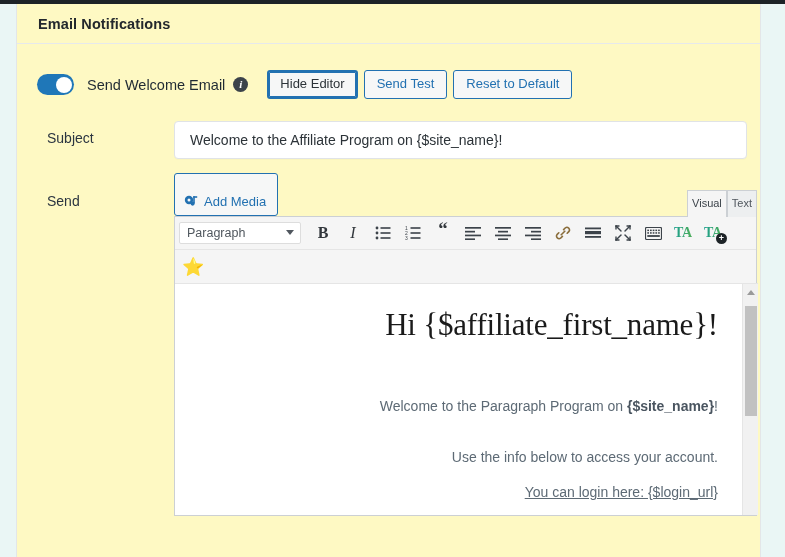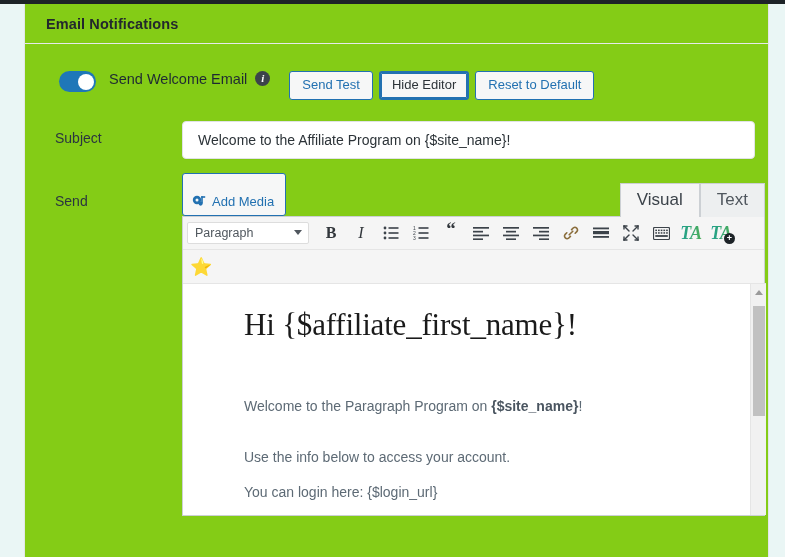--- a/index.html
+++ b/index.html
@@ -15,23 +15,23 @@
   #root { position: relative; width: 785px; height: 557px; background: #eaf6f5; }
 
   
   .admin-bar-edge {
     position: absolute; left: 0; top: 0; width: 785px; height: 4px;
     background: #1d2327;
   }
 
   
   .panel {
-    position: absolute; left: 24px; top: 4px;
+    position: absolute; left: 16px; top: 4px;
     width: 745px; height: 553px;
-    background: #84cc16;
+    background: #fef9c3;
     border: 1px solid #e3e6e8;
     border-top: none;
     border-bottom: none;
   }
 
   
   .panel-header {
     height: 40px;
     border-bottom: 1px solid #e6e9ec;
     display: flex; align-items: center;
@@ -39,22 +39,22 @@
   }
   .panel-title {
     font-size: 14.5px;
     font-weight: bold;
     color: #23282d;
     letter-spacing: .1px;
   }
 
   
   .toggle-row {
-    display: flex; align-items: flex-start;
-    padding: 27px 0 0 34px;
+    display: flex; align-items: center;
+    padding: 27px 0 0 20px;
     height: 54px;
   }
   .toggle {
     position: relative;
     width: 37px; height: 21px;
     border-radius: 11px;
     background: #1f77b8;
     flex: none;
     cursor: pointer;
   }
@@ -146,22 +146,22 @@
     font-size: 13px;
     padding: 21px 11px 6px 9px;
     cursor: pointer;
     line-height: 1.1;
   }
   .media-glyph { position: relative; width: 14px; height: 14px; flex: none; }
   .media-glyph svg { display: block; }
 
   .tabs { display: flex; align-items: flex-end; gap: 0; position: relative; top: 1px; }
   .tab {
-    font-size: 17px;
-    padding: 6px 16px 7px;
+    font-size: 11px;
+    padding: 6px 4px 7px;
     border: 1px solid #ccd0d4;
     border-bottom: none;
     cursor: pointer;
     color: #50575e;
     line-height: 1.2;
     background: #edeff0;
     border-radius: 0;
   }
   .tab.active {
     background: #f5f5f5;
@@ -218,21 +218,21 @@
     color: #3c434a;
     position: relative;
     flex: none;
   }
   .tbtn svg { display: block; }
   .tbtn-b { font-family: "Liberation Serif", serif; font-weight: bold; font-size: 16px; color: #32373c; }
   .tbtn-i { font-family: "Liberation Serif", serif; font-style: italic; font-size: 16px; color: #32373c; }
   .tbtn-q { font-family: "Liberation Serif", serif; font-weight: bold; font-size: 19px; color: #32373c; line-height: 0; padding-bottom: 9px; }
   .ta-glyph {
     font-family: "Liberation Serif", serif;
-    font-style: italic; font-weight: bold; font-size: 18px;
+    font-weight: bold; font-size: 14px;
     background: linear-gradient(90deg,#1a9e8f 0%, #4fae5a 100%);
     -webkit-background-clip: text; background-clip: text;
     -webkit-text-fill-color: transparent; color: #2f9e78;
     letter-spacing: -0.2px;
   }
   .plus-badge {
     position: absolute; right: 1px; bottom: 3px;
     width: 11px; height: 11px; border-radius: 50%;
     background: #1d2327; color: #fff;
     font-size: 9px; font-weight: bold; line-height: 11px;
@@ -243,38 +243,38 @@
 
   
   .editor-content {
     position: relative;
     background: #fff;
     border-top: 1px solid #e5e5e5;
     width: 583px;
     height: 232px;
     overflow: hidden;
   }
-  .content-inner { padding: 14px 40px 0 61px; }
+  .content-inner { padding: 14px 40px 0 61px; text-align: right; }
   .ed-h1 {
     font-family: "Liberation Serif", serif;
     font-size: 31px;
     font-weight: normal;
     color: #1a1a1a;
     margin: 9px 0 0 0;
     letter-spacing: -.2px;
   }
   .ed-p {
     font-size: 14px;
     color: #5d6a75;
     margin: 0;
     line-height: 1.5;
   }
   .ed-p.p1 { margin-top: 53px; }
   .ed-p.p2 { margin-top: 30px; }
-  .ed-p.p3 { margin-top: 14px; }
+  .ed-p.p3 { margin-top: 14px; text-decoration: underline; }
   .ed-p b { color: #4a5560; font-weight: bold; }
 
   
   .ed-scrollbar {
     position: absolute; right: 0; top: 0;
     width: 16px; height: 232px;
     background: #f1f1f1;
     border-left: 1px solid #e5e5e5;
     cursor: pointer;
   }
@@ -319,22 +319,22 @@
     </div>
 
     <div class="toggle-row">
       <div class="toggle">
         <div class="knob"></div>
       </div>
       <div class="toggle-label">Send Welcome Email</div>
       <div class="info-icon">i</div>
 
       <div class="btn-group">
+        <button class="btn focused">Hide Editor</button>
         <button class="btn">Send Test</button>
-        <button class="btn focused">Hide Editor</button>
         <button class="btn">Reset to Default</button>
       </div>
     </div>
 
     <div class="field-row subject-row">
       <div class="field-label">Subject</div>
       <input class="text-input" type="text" value="Welcome to the Affiliate Program on {$site_name}!" style="">
     </div>
 
     <div class="field-row body-row">

